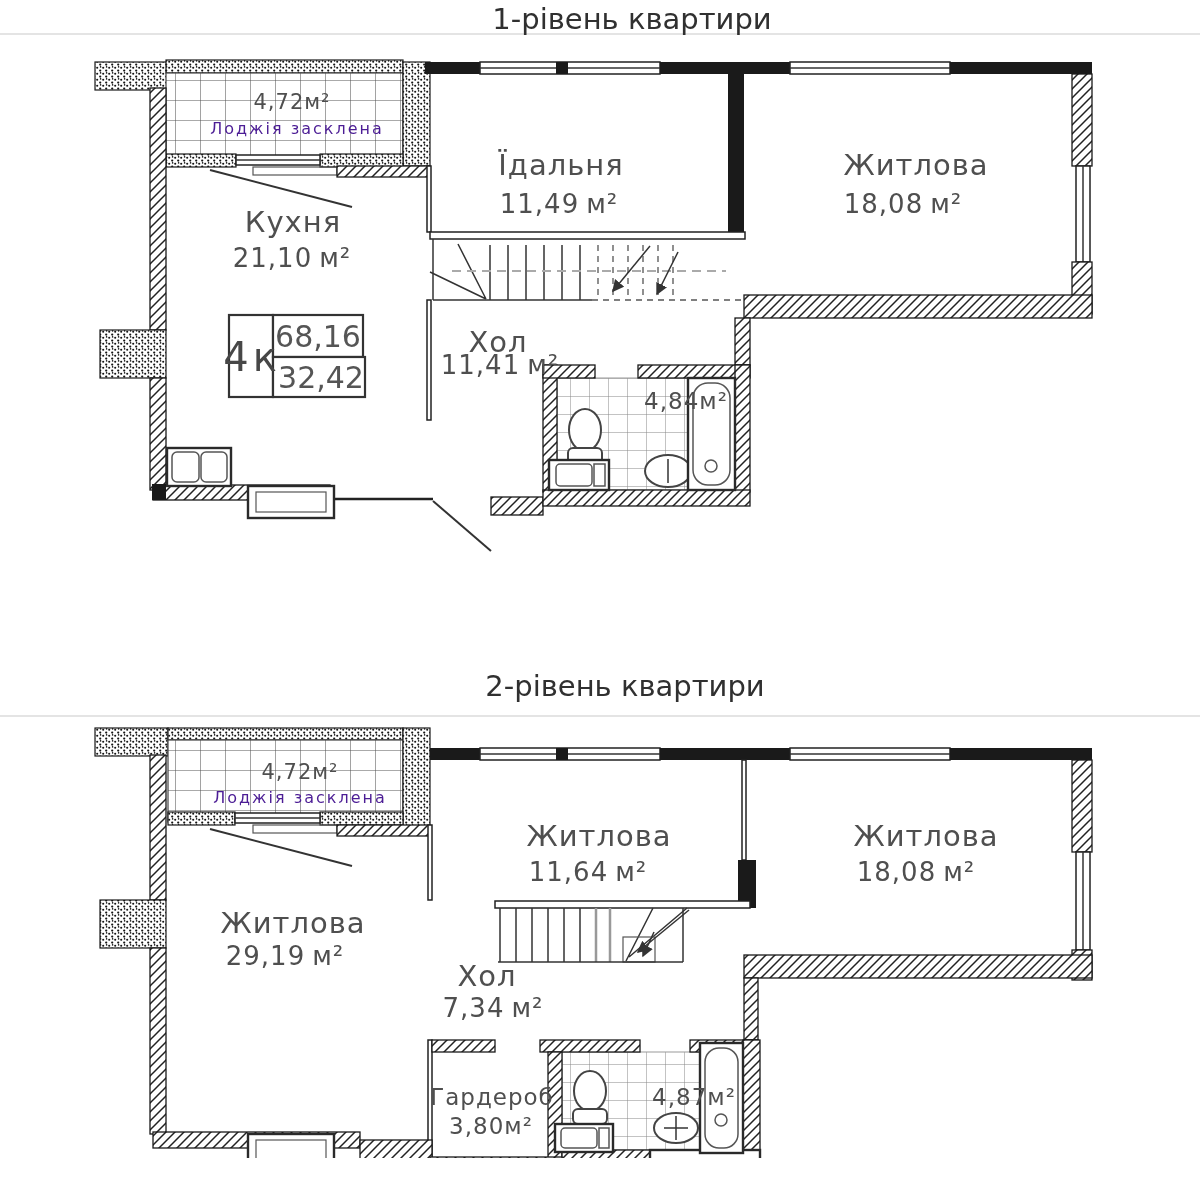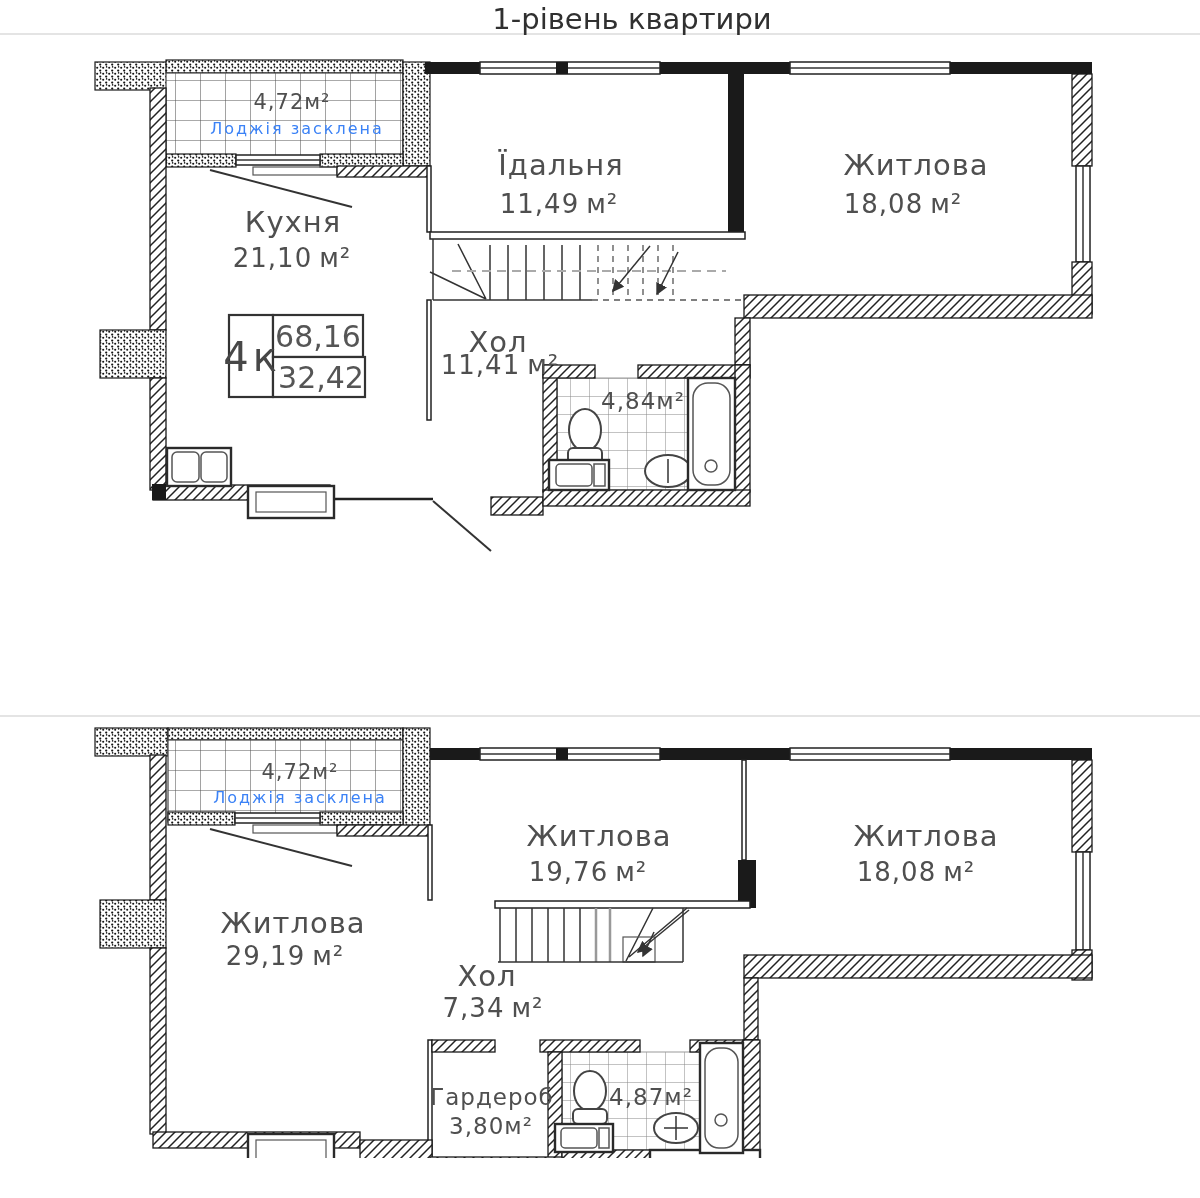--- a/index.html
+++ b/index.html
@@ -8,22 +8,22 @@
   .rule{position:absolute;left:0;width:1200px;height:2px;background:#e4e4e4;}
   .level{position:absolute;left:0;width:1200px;}
   .level svg{position:absolute;left:0;top:0;}
   .level-title{position:absolute;transform:translateX(-50%);font-size:29px;color:#303030;white-space:nowrap;line-height:1;}
   .lbl{position:absolute;transform:translateX(-50%);color:#4f4f4f;letter-spacing:1px;white-space:nowrap;line-height:1;}
   .name{font-size:29px;}
   .area{font-size:26px;}
   .area .unit{margin-left:7px;}
   .sm{font-size:23px;}
   .lg-area{font-size:21px;}
-  .lg-name{font-size:16px;color:#3b82f6;letter-spacing:2px;}
-  .bath{font-size:23px;}
+  .lg-name{font-size:16px;color:#4c1d95;letter-spacing:2px;}
+  .bath{font-size:23px;margin-left:43px;}
   .cell{position:absolute;transform:translate(-50%,-50%);color:#474747;line-height:1;white-space:nowrap;}
   .cell.type{font-size:40px;letter-spacing:4px;}
   .cell.num{font-size:30px;color:#555;}
   
   .blk{fill:#1a1a1a;}
   .hatch{fill:url(#hatch);stroke:#1a1a1a;stroke-width:1.3;}
   .stip{fill:url(#stip);stroke:#1a1a1a;stroke-width:1.2;}
   .grid{fill:url(#grid);stroke:#444;stroke-width:1.2;}
   .tile{fill:url(#tile);stroke:#999;stroke-width:1;}
   .win{fill:#fff;stroke:#222;stroke-width:1.5;}
@@ -195,20 +195,21 @@
     <div class="lbl area" style="left:500px;top:352px"><span>11,41</span><span class="unit">м²</span></div>
 
     <div class="lbl bath" style="left:643px;top:390px"><span>4,84</span><span class="unit">м²</span></div>
 
     <div class="cell type" style="left:252px;top:357px">4к</div>
     <div class="cell num" style="left:318px;top:337px">68,16</div>
     <div class="cell num" style="left:321px;top:378px">32,42</div>
   </div>
 
   <div class="level" style="top:650px;height:548px">
+    <div class="level-title" style="left:625px;top:22px">2-рівень квартири</div>
 
     <svg width="1200" height="548" viewBox="0 0 1200 548">
 
       <g>
         <rect x="95" y="78" width="73" height="28" class="stip"></rect>
         <rect x="168" y="78" width="235" height="12" class="stip"></rect>
         <rect x="168" y="90" width="235" height="82" class="grid"></rect>
         <rect x="403" y="78" width="27" height="104" class="stip"></rect>
         <rect x="168" y="162" width="67" height="13" class="stip"></rect>
         <rect x="320" y="162" width="83" height="13" class="stip"></rect>
@@ -294,21 +295,21 @@
       </g>
     </svg>
 
     <div class="lbl lg-area" style="left:300px;top:112px"><span>4,72</span><span class="unit">м²</span></div>
     <div class="lbl lg-name" style="left:300px;top:140px">Лоджія засклена</div>
 
     <div class="lbl name" style="left:293px;top:259px">Житлова</div>
     <div class="lbl area" style="left:285px;top:293px"><span>29,19</span><span class="unit">м²</span></div>
 
     <div class="lbl name" style="left:599px;top:172px">Житлова</div>
-    <div class="lbl area" style="left:588px;top:209px"><span>19,76</span><span class="unit">м²</span></div>
+    <div class="lbl area" style="left:588px;top:209px"><span>11,64</span><span class="unit">м²</span></div>
 
     <div class="lbl name" style="left:926px;top:172px">Житлова</div>
     <div class="lbl area" style="left:916px;top:209px"><span>18,08</span><span class="unit">м²</span></div>
 
     <div class="lbl name" style="left:487px;top:312px">Хол</div>
     <div class="lbl area" style="left:493px;top:345px"><span>7,34</span><span class="unit">м²</span></div>
 
     <div class="lbl sm" style="left:492px;top:436px">Гардероб</div>
     <div class="lbl sm" style="left:491px;top:465px"><span>3,80</span><span class="unit">м²</span></div>
 

